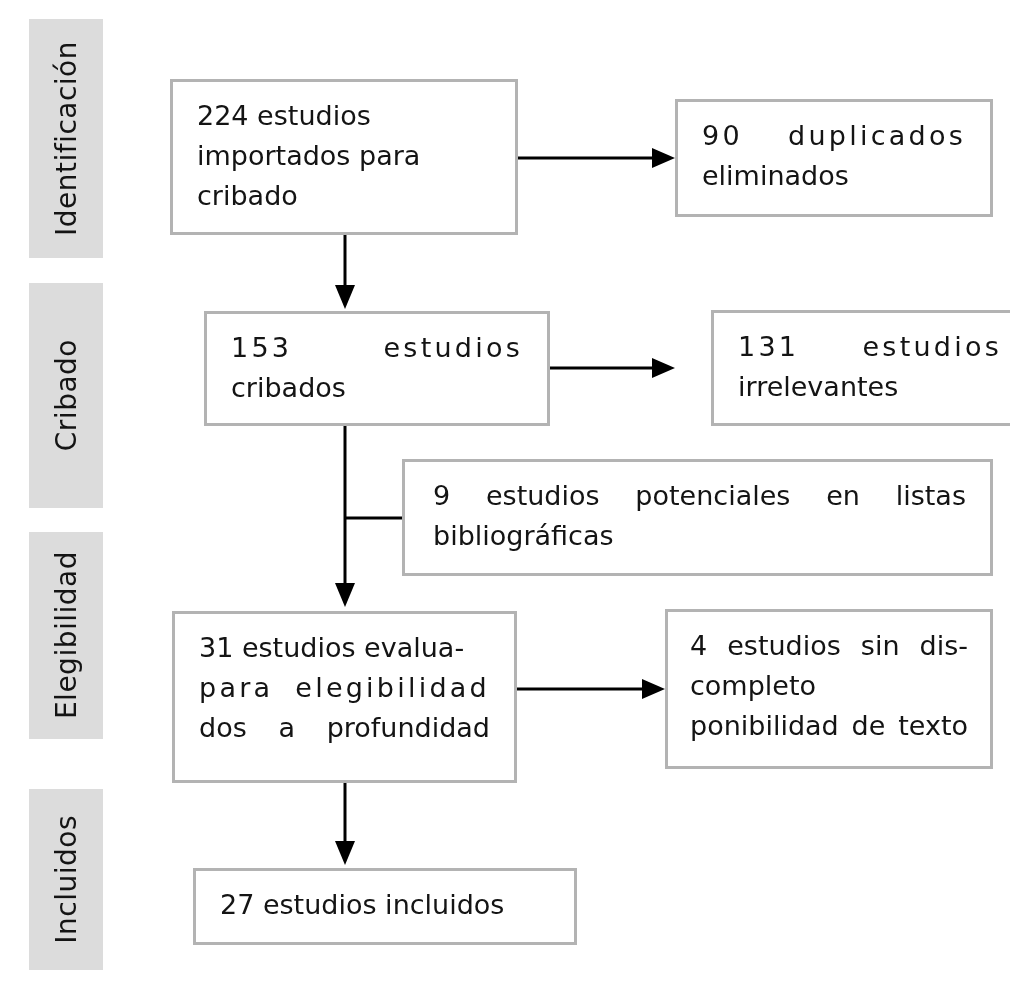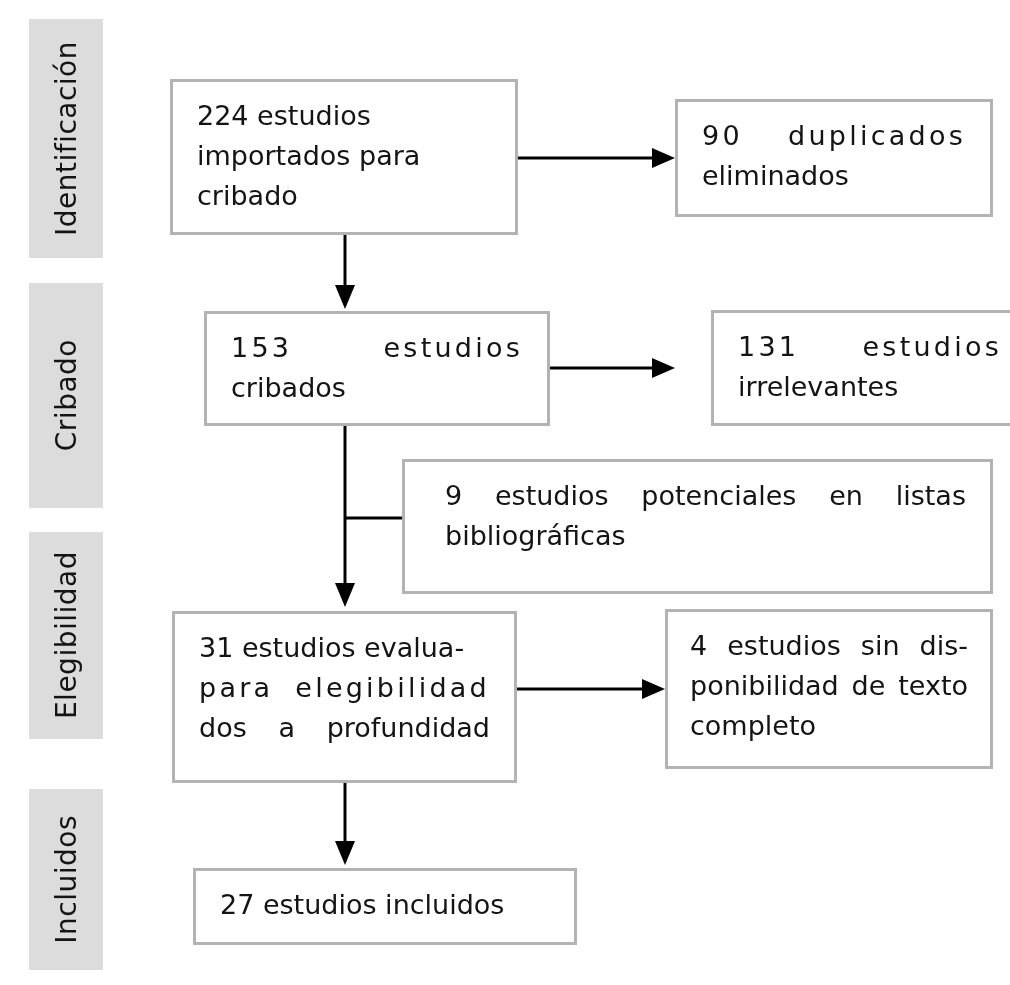--- a/index.html
+++ b/index.html
@@ -62,21 +62,21 @@
   .spread{
     text-align:justify;
     text-align-last:justify;
     text-justify:inter-character;
     letter-spacing:0.12em;
   }
   .box-imported{left:170px;top:79px;width:348px;height:156px;}
   .box-duplicates{left:675px;top:99px;width:318px;height:118px;}
   .box-screened{left:172px;top:311px;width:346px;height:115px;margin-left:32px;}
   .box-irrelevant{left:675px;top:310px;width:318px;height:116px;margin-left:36px;}
-  .box-references{left:402px;top:459px;width:591px;height:135px;padding-left:40px;}
+  .box-references{left:402px;top:459px;width:591px;height:117px;padding-left:28px;}
   .box-assessed{left:172px;top:611px;width:345px;height:172px;}
   .box-nofulltext{left:665px;top:609px;width:328px;height:160px;padding-left:22px;padding-right:22px;}
   .box-included{left:193px;top:868px;width:384px;height:77px;}
 
   
   .connectors{
     position:absolute;
     left:0;top:0;
     width:1010px;height:985px;
     pointer-events:none;
@@ -151,21 +151,21 @@
   </div>
 
   <div class="box box-assessed">
     <div class="ln">31 estudios evalua-</div>
     <div class="ln spread">para elegibilidad</div>
     <div class="ln just">dos a profundidad</div>
   </div>
 
   <div class="box box-nofulltext">
     <div class="ln just">4 estudios sin dis-</div>
+    <div class="ln">completo</div>
     <div class="ln just">ponibilidad de texto</div>
-    <div class="ln">completo</div>
   </div>
 
   <div class="box box-included">
     <div class="ln">27 estudios incluidos</div>
   </div>
 
 </div>
 
 </body></html>

